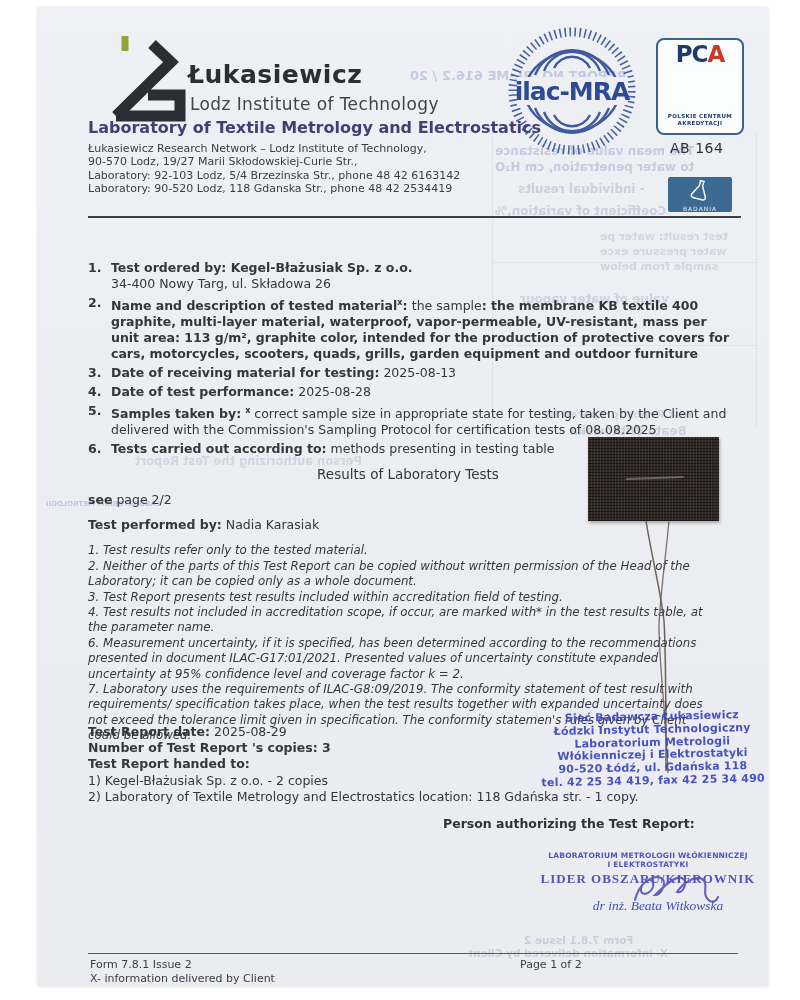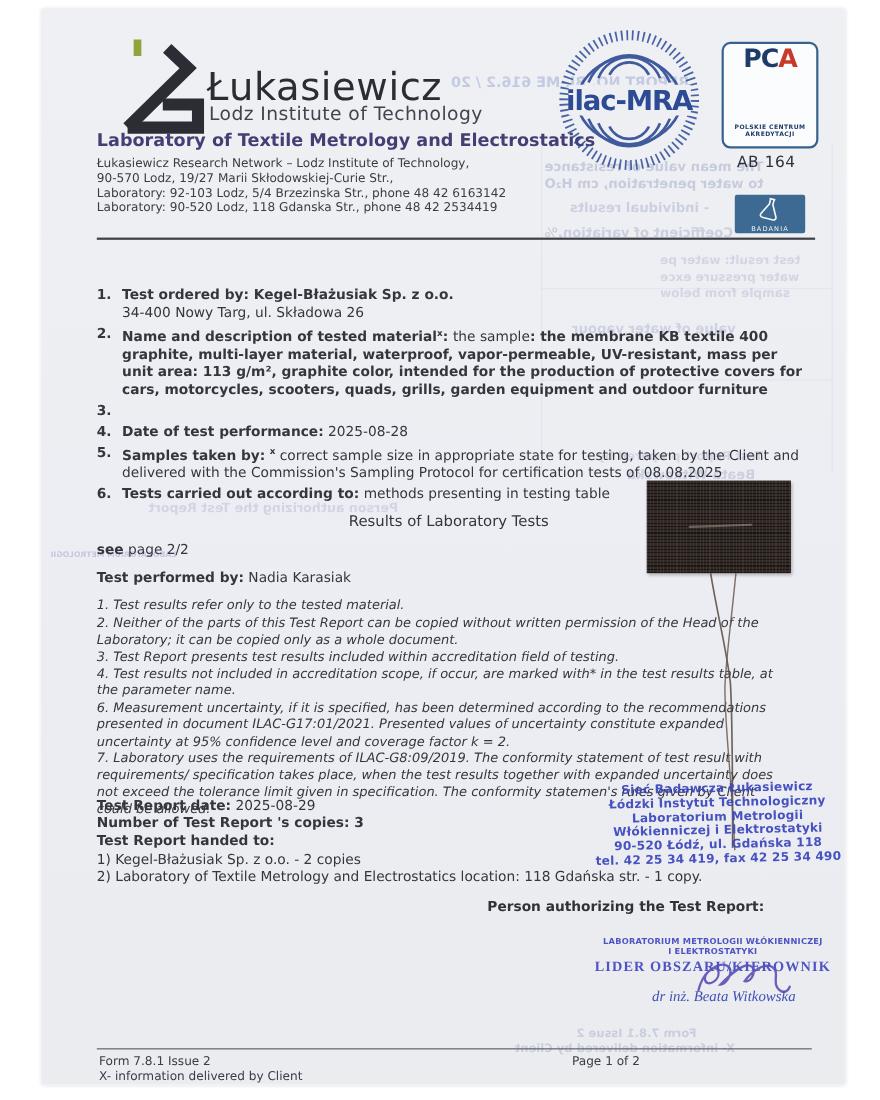--- a/index.html
+++ b/index.html
@@ -8,21 +8,21 @@
     font-family:"DejaVu Sans",sans-serif;color:#34363c;overflow:hidden;
     -webkit-font-smoothing:antialiased;
   }
   .paper{
     position:absolute;left:38px;top:8px;width:730px;height:978px;
     background:linear-gradient(180deg,#eef0f4 0%,#ecedf2 60%,#eaecf0 100%);
     box-shadow:0 0 4px rgba(0,0,0,.15);
   }
   .abs{position:absolute;}
   
-  .brand{font-size:35px;font-weight:normal;color:#2b2c34;letter-spacing:.5px;}
+  .brand{font-size:25px;font-weight:bold;color:#2b2c34;letter-spacing:.5px;}
   .brand-sub{font-size:17px;color:#41434e;letter-spacing:.4px;}
   .lab-title{font-size:16px;font-weight:bold;color:#443e74;}
   .addr{font-size:11px;line-height:13.4px;color:#3a3d44;}
   .addr .em{font-style:italic;}
   .hr1{height:2px;background:#3c3f45;}
   .hr2{height:1px;background:#55585e;}
   
   .pca-box{width:88px;height:97px;background:#fbfcfd;border:2px solid #38618e;border-radius:8px;
     display:flex;flex-direction:column;align-items:center;padding-top:3px;box-sizing:border-box;}
   .pca-word{font-size:23px;font-weight:bold;letter-spacing:-1px;color:#1e3c67;line-height:22px;}
@@ -145,20 +145,21 @@
       <span class="no">1.</span>
       <div class="li-body"><span class="b">Test ordered by: Kegel-Błażusiak Sp. z o.o.</span><br>
         <span>34-400 Nowy Targ, ul. Składowa 26</span></div>
     </div>
     <div class="li">
       <span class="no">2.</span>
       <div class="li-body"><span class="b">Name and description of tested material</span><sup>x</sup><span class="b">: </span><span>the sample</span><span class="b">: the membrane KB textile 400 graphite, multi-layer material, waterproof, vapor-permeable, UV-resistant, mass per unit area: 113 g/m², graphite color, intended for the production of protective covers for cars, motorcycles, scooters, quads, grills, garden equipment and outdoor furniture</span></div>
     </div>
     <div class="li">
       <span class="no">3.</span>
+      <div class="li-body"><span class="b">Date of receiving material for testing:</span> <span>2025-08-13</span></div>
     </div>
     <div class="li">
       <span class="no">4.</span>
       <div class="li-body"><span class="b">Date of test performance:</span> <span>2025-08-28</span></div>
     </div>
     <div class="li">
       <span class="no">5.</span>
       <div class="li-body"><span class="b">Samples taken by:</span> <sup>x</sup> <span>correct sample size in appropriate state for testing, taken by the Client and delivered with the Commission's Sampling Protocol for certification tests of 08.08.2025</span></div>
     </div>
     <div class="li">

